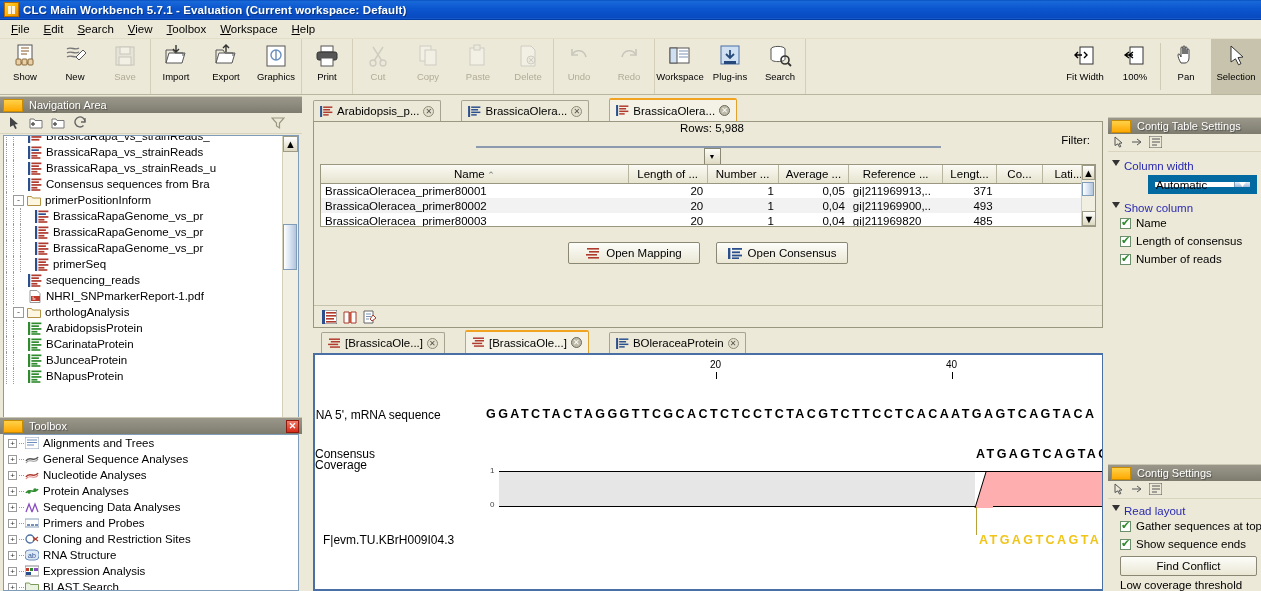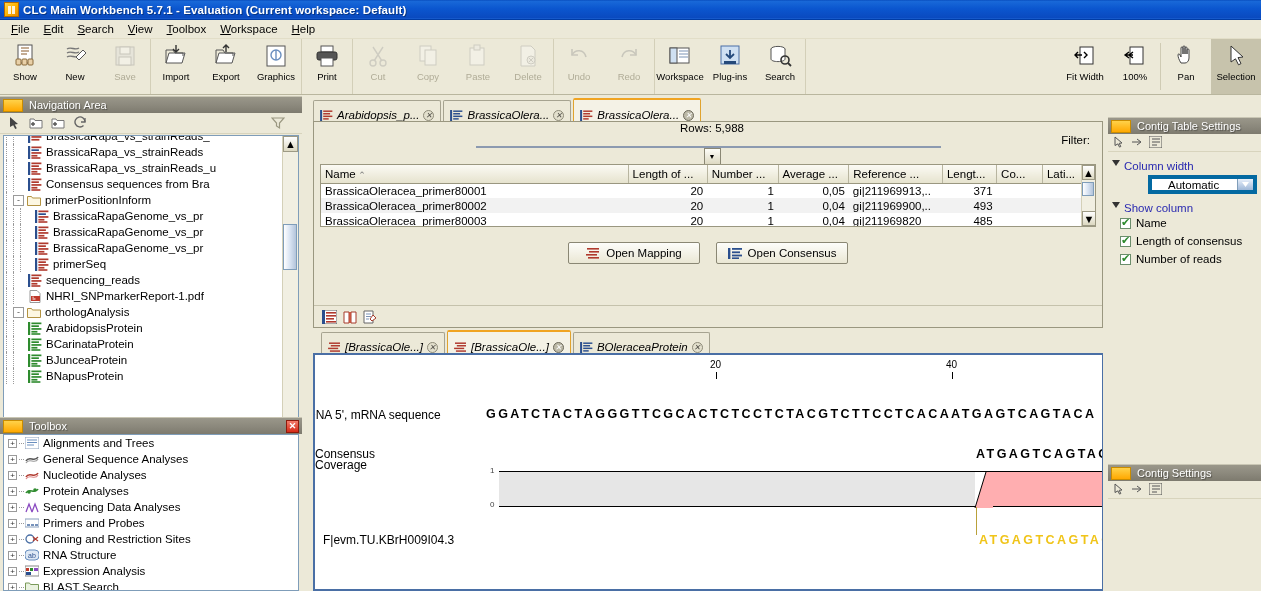--- a/index.html
+++ b/index.html
@@ -125,25 +125,25 @@
     background:#fff; border:1px solid #7f9db9; overflow:hidden;
   }
   .tbitem { display:flex; align-items:center; height:16px; padding-left:4px; font-size:11.5px; white-space:nowrap;}
   .tbitem .exp { width:9px;height:9px;border:1px solid #9a9a9a;background:#fff;font-size:8px;
      line-height:7px;text-align:center;color:#333;margin-right:2px;flex:none;}
   .tbitem .dash { width:5px; border-top:1px dotted #999; height:1px; margin-right:1px;}
   
   #centercol { position:absolute; left:305px; right:153px; top:0; bottom:0; background:#ece9d8; }
   .tabstrip { height:25px; display:flex; align-items:flex-end; padding-left:8px; background:#ece9d8;}
   .tab {
-    height:21px; display:flex; align-items:flex-end; gap:4px;
+    height:21px; display:flex; align-items:center; gap:4px;
     padding: 0 6px; font-size:11.5px; background:#ece9d8;
     border:1px solid #a6a390; border-bottom:none;
-    border-radius:2px 2px 0 0; margin-right:2px; cursor:default;
-    color:#000; white-space:nowrap;font-style:italic;
+    border-radius:2px 2px 0 0; margin-right:20px; cursor:default;
+    color:#000; white-space:nowrap;
   }
   .tab.active { background:#f4f2e6; border-color:#e0a32e #e0a32e #f4f2e6; border-top:2px solid #f0a422;
     height:23px; font-weight:normal; }
   .tab .closex {
     width:11px;height:11px;border-radius:50%; border:1px solid #8e8b79;
     background:#e3e0cd; color:#53514a; font-size:8px;line-height:9px;text-align:center; cursor:default;}
   .tab.active .closex { background:#bdbaa8; color:#fff; border-color:#6d6a5c;}
   .tabicon { width:13px;height:11px;flex:none;}
   
   #contigview {
@@ -156,21 +156,21 @@
   #filterbar .ffield { width:465px; height:19px; border:1px solid #8c9ab0; background:#fff;}
   #filterbar .fbtn {
     width:17px;height:17px;margin-left:8px;border:1px solid #8a8774;background:linear-gradient(to bottom,#fdfdf8,#ddd9c2);
     font-size:7px;text-align:center;line-height:15px;cursor:default;}
   #tablewrap { position:absolute; left:6px; right:6px; top:42px; height:63px;
     background:#fff; border:1px solid #9a9780; overflow:hidden;}
   table.ctab { border-collapse:collapse; width:100%; font-size:11.5px; table-layout:fixed;}
   table.ctab th {
     background:linear-gradient(to bottom,#fbfaf4,#e6e3ce);
     border-right:1px solid #b8b5a0; border-bottom:1px solid #9a9780;
-    font-weight:normal; text-align:left; padding:2px 4px; height:18px; white-space:nowrap;
+    font-weight:normal; text-align:center; padding:2px 4px; height:18px; white-space:nowrap;
   }
   table.ctab td { padding:1px 4px; white-space:nowrap; height:15px; border:none;}
   table.ctab td.num { text-align:right; }
   table.ctab tr.alt td { background:#f2f2f2; }
   #tablewrap .vsb { bottom:0; }
   #btnrow { position:absolute; left:0; right:0; top:112px; height:38px; display:flex; align-items:center; justify-content:center; gap:16px;}
   .cbtn {
     height:22px; min-width:132px; display:flex;align-items:center;justify-content:center;gap:6px;
     background:linear-gradient(to bottom,#fdfdfa,#eae7d4); border:1px solid #8a8774;
     border-radius:2px; font-size:11.5px; cursor:default; padding:0 10px;
@@ -196,22 +196,22 @@
   .side-tools { height:18px; display:flex; align-items:center; gap:6px; padding-left:5px; border-bottom:1px solid #d8d4bd;}
   .sec { margin-top:8px; }
   .sec-head { display:flex; align-items:flex-start; gap:4px; color:#2a2ab0; font-size:11.5px; padding-left:4px;}
   .sec-head .tri { width:0;height:0;border-left:4px solid transparent;border-right:4px solid transparent;border-top:6px solid #333;}
   .sideitem { display:flex; align-items:center; gap:5px; font-size:11.5px; padding:3px 0 3px 12px; white-space:nowrap;}
   .cbx { width:11px;height:11px;border:1px solid #6b8e6b;background:#fff;flex:none;position:relative;}
   .cbx.on:after { content:"✔"; position:absolute; left:0px; top:-3px; font-size:11px; color:#2e8b2e;}
   .sbtn { margin:3px 4px 3px 12px; height:20px; display:flex;align-items:center;justify-content:center;
      background:linear-gradient(to bottom,#fdfdfa,#eae7d4); border:1px solid #8a8774; border-radius:2px;
      font-size:11.5px; cursor:default; overflow:hidden; white-space:nowrap;}
-  .selbox { margin:3px 4px 3px 40px; height:19px; background:#fff; border:4px solid #0369a1;
-     display:flex; align-items:center; padding-left:16px; font-size:11.5px; position:relative;}
+  .selbox { margin:3px 4px 3px 40px; height:19px; background:#fff; border:7px solid #0369a1;
+     display:flex; align-items:center; padding-left:1px; font-size:11.5px; position:relative;}
   .selbox .arr { position:absolute; right:0; top:0; bottom:0; width:16px;
      background:linear-gradient(to bottom,#e8f0fb,#9fb8d8); border-left:1px solid #7f9db9;
      display:flex;align-items:center;justify-content:center;}
   .sidetext { font-size:11.5px; padding-left:12px; white-space:nowrap; }
   .divider-v { position:absolute; left:302px; top:0; bottom:0; width:3px; background:#ece9d8;}
 </style>
 </head>
 <body>
 
 <div id="titlebar">
@@ -1079,16 +1079,33 @@
             </svg></span>
         <span><svg width="12" height="12" viewBox="0 0 12 12">
               <path d="M1 6h8M6 3l4 3-4 3" fill="none" stroke="#555"></path>
             </svg></span>
         <span><svg width="13" height="12" viewBox="0 0 13 12">
               <rect x="0" y="0" width="13" height="12" fill="none" stroke="#555"></rect>
               <path d="M3 3h8M3 6h8M3 9h5" stroke="#555"></path>
             </svg></span>
       </div>
 
+      <div class="sec" style="margin-top:6px;">
+        <div class="sec-head">
+          <span class="tri"></span>
+          <span>Read layout</span>
+        </div>
+        <div class="sideitem">
+          <span class="cbx on"></span>
+          <span>Gather sequences at top</span>
+        </div>
+        <div class="sideitem">
+          <span class="cbx on"></span>
+          <span>Show sequence ends</span>
+        </div>
+        <div class="sbtn">Find Conflict</div>
+        <div class="sidetext">Low coverage threshold</div>
+
+      </div>
 
     </div>
   </div>
 </div>
 
 </body></html>

